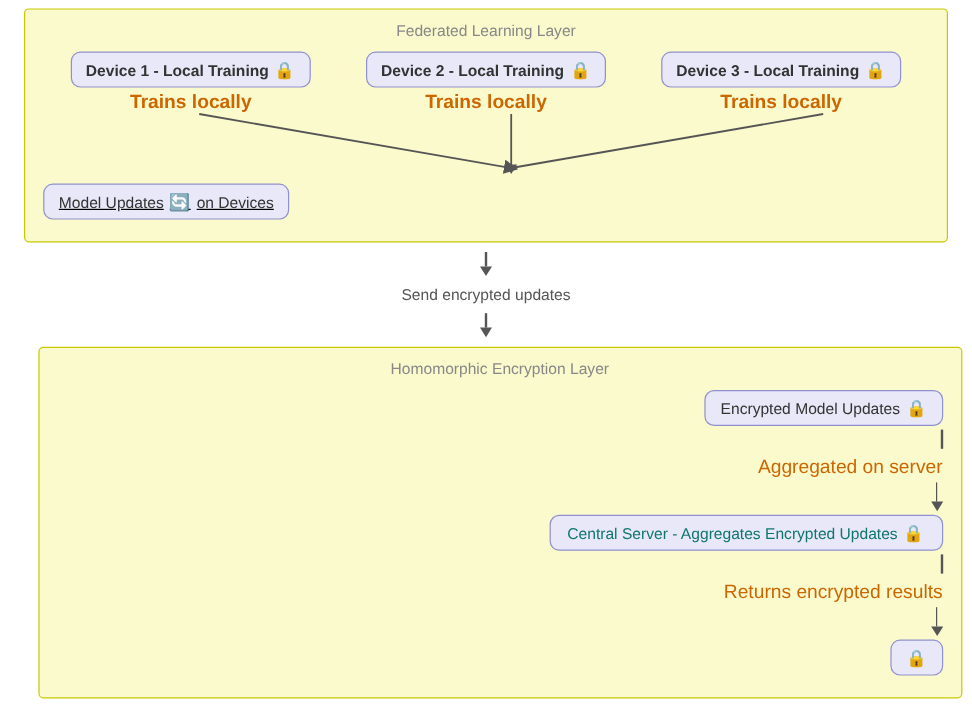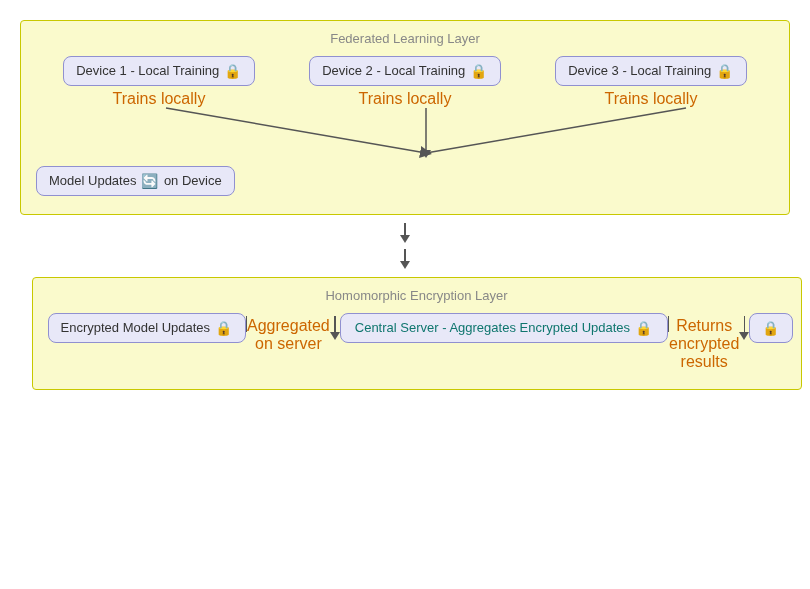--- a/index.html
+++ b/index.html
@@ -49,20 +49,21 @@
       justify-content: space-around;
       width: 100%;
       margin-bottom: 0;
     }
 
     .device-col {
       display: flex;
       flex-direction: column;
       align-items: center;
       flex: 1;
+      font-weight: bold;
     }
 
     .node-box {
       border: 1.5px solid #9090d0;
       background: #e8e8f8;
       border-radius: 8px;
       padding: 6px 12px;
       font-size: 13px;
       color: #333;
       white-space: nowrap;
@@ -89,20 +90,21 @@
       margin: 4px 0 0 0;
       text-align: center;
     }
 
     
     .model-updates-row {
       display: flex;
       flex-direction: column;
       align-items: center;
       margin-top: 8px;
+      text-decoration: underline;
     }
 
     
     .between-layers {
       display: flex;
       flex-direction: column;
       align-items: center;
       margin: 5px 0;
     }
 
@@ -120,22 +122,22 @@
       width: 100%;
       padding: 10px 15px 18px 15px;
       display: flex;
       flex-direction: column;
       align-items: center;
       margin-left: 23px;
     }
 
     .enc-inner {
       display: flex;
-      flex-direction: row;
-      align-items: flex-start;
+      flex-direction: column;
+      align-items: flex-end;
       gap: 0;
       width: 100%;
     }
 
     .arrow-down {
       display: flex;
       flex-direction: column;
       align-items: center;
       line-height: 1;
       margin: 3px 0;
@@ -222,30 +224,31 @@
           <path d="M0,0 L0,8 L8,4 z" fill="#555"></path>
         </marker>
       </defs>
       <polygon points="385,42 395,42 390,50" fill="#555"></polygon>
     </svg>
 
     <div class="model-updates-row">
       <div class="node-box">
         <span>Model Updates</span>
         <span class="icon-sync">🔄</span>
-        <span> on Device</span>
+        <span> on Devices</span>
       </div>
     </div>
   </div>
 
   <div class="between-layers">
     <div class="arrow-down">
       <div class="arrow-line" style="height:12px;"></div>
       <div class="arrow-tip"></div>
     </div>
+    <div class="between-label">Send encrypted updates</div>
     <div class="arrow-down">
       <div class="arrow-line" style="height:12px;"></div>
       <div class="arrow-tip"></div>
     </div>
   </div>
 
   <div class="enc-layer">
     <div class="layer-label">Homomorphic Encryption Layer</div>
 
     <div class="enc-inner">

